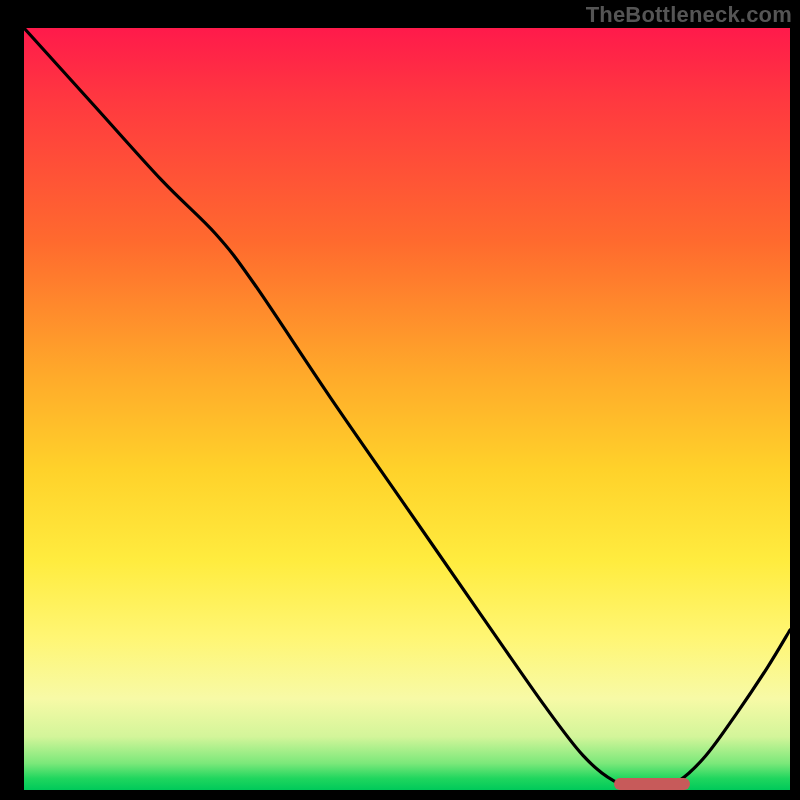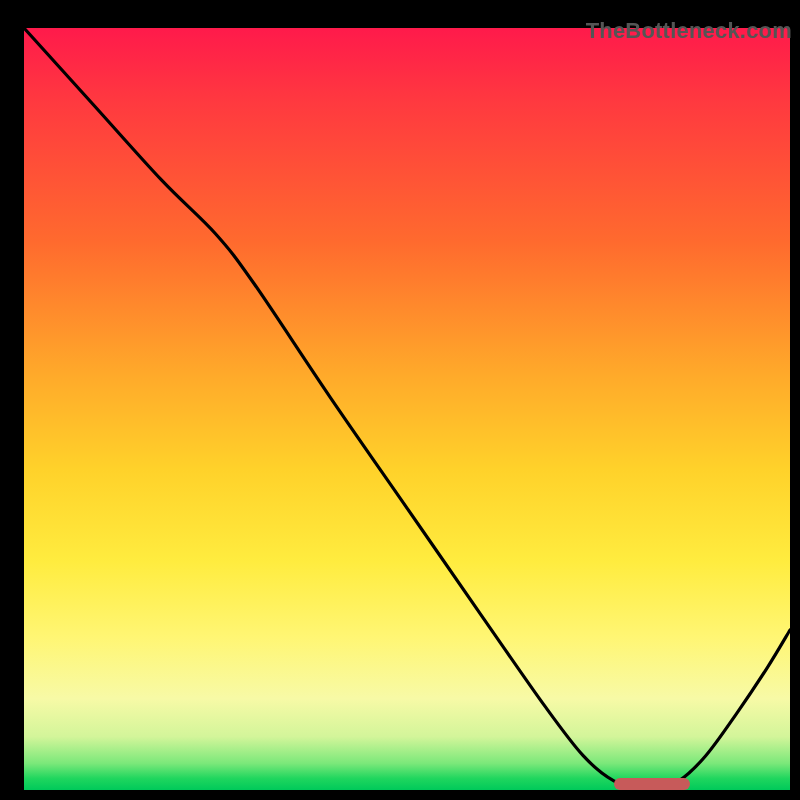--- a/index.html
+++ b/index.html
@@ -18,21 +18,20 @@
   }
   .watermark {
     position: absolute;
     top: 2px;
     right: 8px;
     font-size: 22px;
     font-weight: 600;
     color: #555555;
     letter-spacing: 0.2px;
     user-select: none;
-    margin-top: 16px;
   }
   
   .plot-wrap {
     position: absolute;
     left: 0;
     top: 0;
     width: 800px;
     height: 800px;
     box-sizing: border-box;
   }

